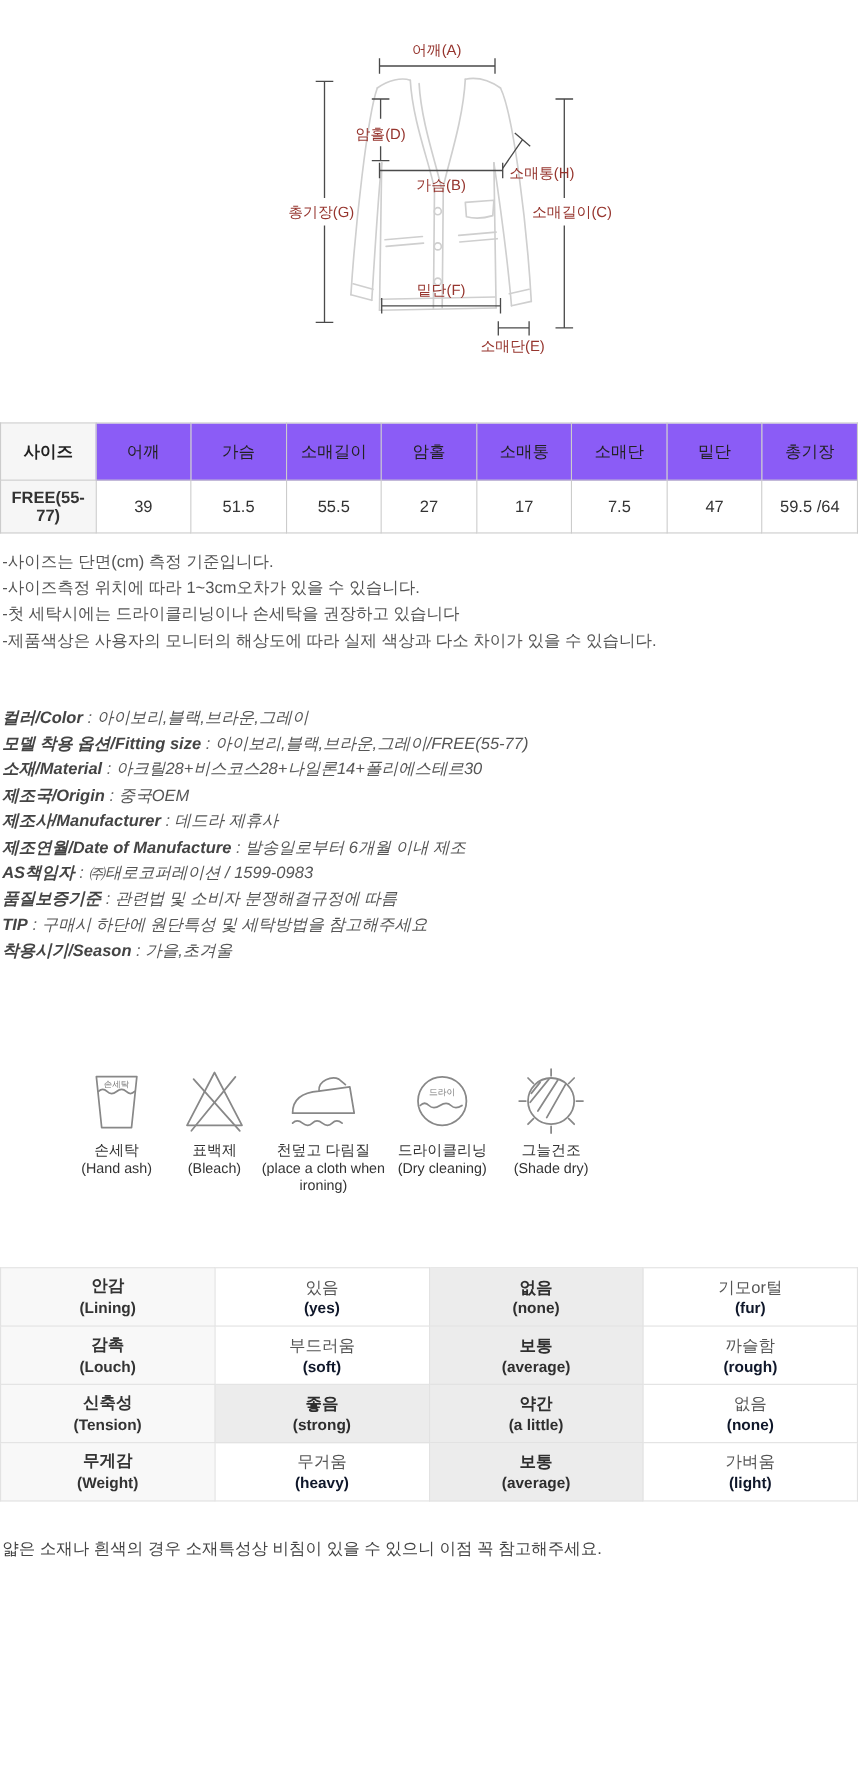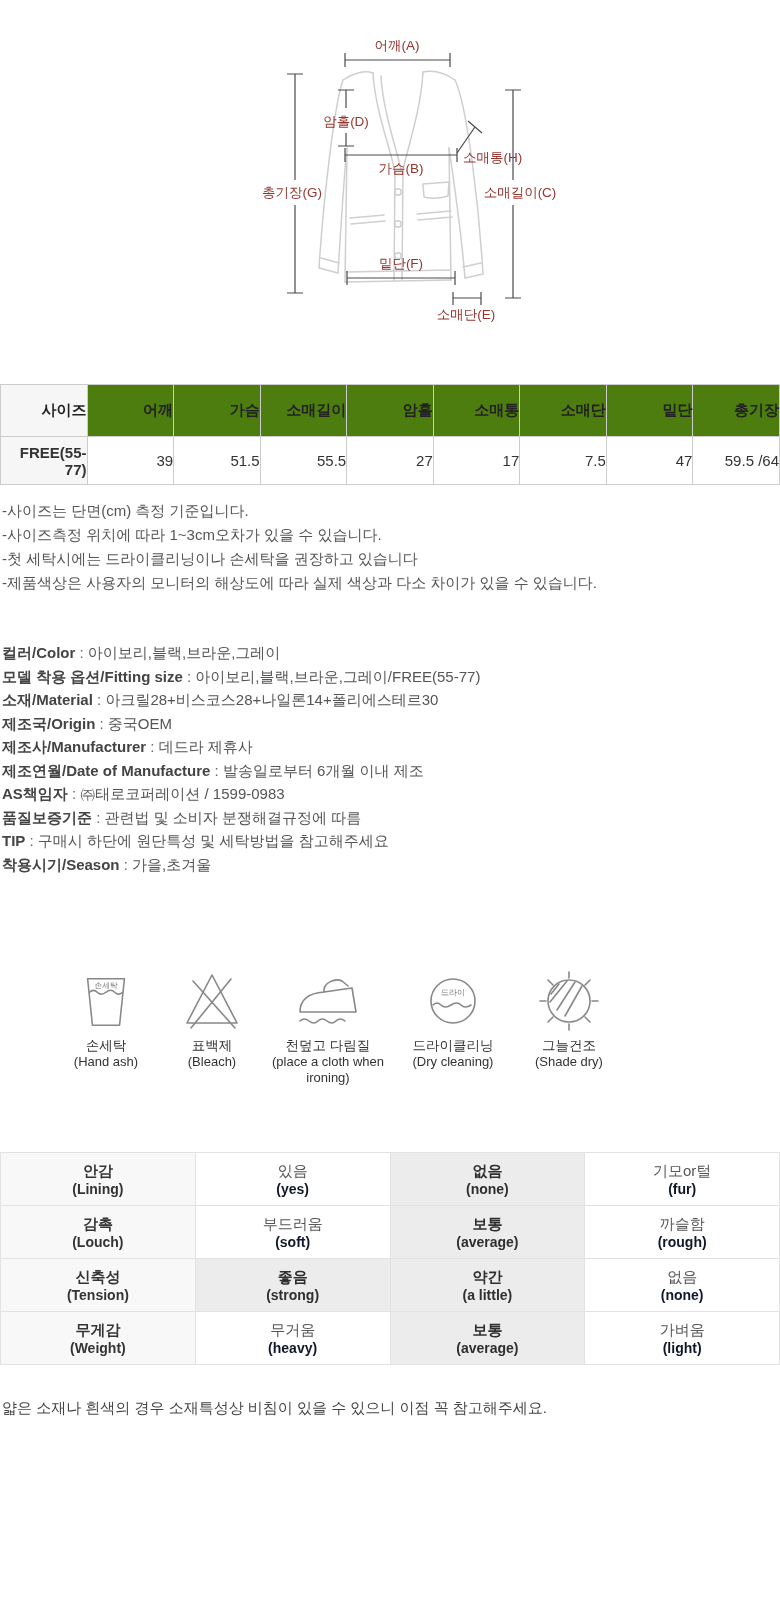--- a/index.html
+++ b/index.html
@@ -13,55 +13,55 @@
 
   
   .diagram-wrap { width: 390px; margin: 0 auto; height: 368px; }
   .dim-line { stroke: #4a4a4a; stroke-width: 1.2; fill: none; }
   .sketch { stroke: #cfcfcf; stroke-width: 1.5; fill: none; stroke-linejoin: round; stroke-linecap: round; }
   .dim-label { font-size: 13.5px; font-family: "Liberation Sans", sans-serif; }
 
   
   table.size-table { width: 100%; border-collapse: collapse; margin-top: 16px; table-layout: fixed; }
   table.size-table th, table.size-table td {
-    border: 1px solid #ccc; text-align: right; vertical-align: middle;
+    border: 1px solid #ccc; text-align: center; vertical-align: middle;
     font-size: 15px; color: #333;
   }
-  table.size-table th { height: 52px; font-weight: 700; color: #222; background: #4d7c0f; }
+  table.size-table th { height: 52px; font-weight: 400; color: #222; background: #8b5cf6; }
   table.size-table td { height: 48px; font-weight: 400; }
   table.size-table .first-col { background: #f6f6f6; font-weight: 700; }
 
   
   .unit-note { margin: 24px 0 0 2px; font-size: 15px; color: #8a8a8a; }
   .notes { margin: 14px 0 0 2px; }
   .notes div { font-size: 15px; color: #555; line-height: 24px; }
 
   
-  .specs { margin: 46px 0 0 2px; }
+  .specs { margin: 46px 0 0 2px; font-style: italic; }
   .spec-line { font-size: 15px; line-height: 23.5px; color: #555; }
   .spec-line b { color: #444; font-weight: 700; }
   .spec-line b::after { content: " : "; font-weight: 400; color: #666; }
 
   
-  .care-row { display: flex; align-items: flex-start; margin: 88px 0 0 60px; gap: 17px; }
+  .care-row { display: flex; align-items: flex-start; margin: 88px 0 0 60px; }
   .care-item { text-align: center; }
   .care-item .glyph { height: 68px; display: flex; align-items: flex-end; justify-content: center; }
   .care-item .cap-ko { font-size: 13.5px; color: #333; margin-top: 5px; line-height: 17px; }
   .care-item .cap-en { font-size: 13px; color: #333; line-height: 16px; }
   .ci { stroke: #888; stroke-width: 1.6; fill: none; stroke-linecap: round; stroke-linejoin: round; }
   .ci-text { font-size: 8px; fill: #777; stroke: none; }
   .w-1 { width: 92px; } .w-2 { width: 86px; } .w-3 { width: 112px; } .w-4 { width: 94px; } .w-5 { width: 104px; }
 
   
   table.feature-table { width: 100%; border-collapse: collapse; margin-top: 66px; table-layout: fixed; }
   table.feature-table th, table.feature-table td {
     border: 1px solid #e2e2e2; height: 53px; text-align: center; vertical-align: middle;
   }
   table.feature-table th { background: #f8f8f8; }
-  table.feature-table th .ko { font-size: 15px; font-weight: 700; color: #333; line-height: 19px; }
+  table.feature-table th .ko { font-size: 15px; font-weight: 700; color: #333; line-height: 19px; font-family: Liberation Serif, serif; }
   table.feature-table th .en { font-size: 14px; font-weight: 700; color: #333; line-height: 18px; }
   table.feature-table td .ko { font-size: 15px; font-weight: 400; color: #555; line-height: 19px; }
   table.feature-table td .en { font-size: 14px; font-weight: 700; color: #0f172a; line-height: 18px; }
   table.feature-table td.sel { background: #ececec; }
   table.feature-table td.sel .ko, table.feature-table td.sel .en { font-weight: 700; color: #2e2e2e; }
 
   .bottom-note { margin: 34px 0 0 2px; font-size: 15px; color: #444; }
 </style>
 </head>
 <body>

